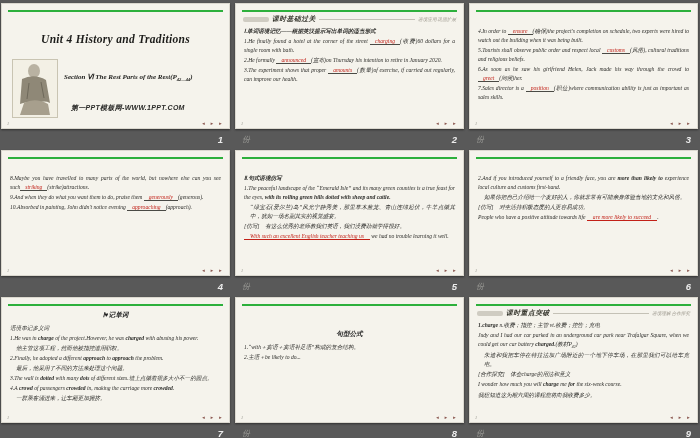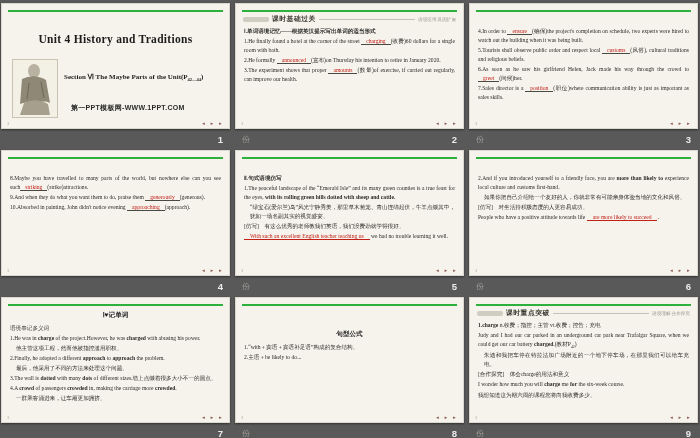--- a/index.html
+++ b/index.html
@@ -1,20 +1,20 @@
 <!DOCTYPE html>
 <html><head>
 <meta charset="utf-8">
 <style>
   html,body{margin:0;padding:0;background:#595959;}
   .canvas{position:relative;width:700px;height:438px;background:#595959;overflow:hidden;
           font-family:"Liberation Serif",serif;}
   .grid{position:absolute;left:1px;top:3px;display:grid;
         grid-template-columns:229px 229px 229px;column-gap:5px;}
-  .cell{width:229px;height:147px;position:relative;}
+  .cell{width:229px;height:147px;position:relative;font-style:italic;}
   .slide{position:relative;width:229px;height:126px;background:#f5f3ec;overflow:hidden;
          color:#2b2b28;box-shadow:inset 0 0 0 1px #dbd8cf, 0 1px 2px rgba(0,0,0,.45);}
   .gline{position:absolute;left:7px;right:7px;top:7px;height:2px;background:#2db03c;}
   .numbar{height:20px;display:flex;align-items:center;justify-content:space-between;
           padding:0 7px;font-family:"Liberation Sans",sans-serif;}
   .wm{font-size:8px;color:#9a9a96;}
   .wm.empty{visibility:hidden;}
   .num{font-size:9.5px;font-weight:bold;color:#ececec;}
   .content{position:absolute;left:9px;right:9px;top:14px;font-size:5.6px;line-height:1.62;
            text-align:justify;}
@@ -58,21 +58,21 @@
       <div class="s1-img">
         <svg width="46" height="59" viewBox="0 0 46 59">
           <rect x="1" y="1" width="44" height="57" fill="#f3f0e5"></rect>
           <ellipse cx="22" cy="12" rx="6" ry="7" fill="#b9b2a2"></ellipse>
           <path d="M10 20 Q22 14 34 21 L38 44 Q30 40 23 47 Q16 41 8 45 Z" fill="#8f8877"></path>
           <path d="M12 44 Q23 38 36 45 L38 56 L8 56 Z" fill="#a79f8d"></path>
           <path d="M17 24 L15 40 M29 23 L32 39" stroke="#6e685a" stroke-width="1" fill="none"></path>
         </svg>
       </div>
       <div class="s1-section">
-        <span>Section Ⅵ  The Maybe Parts of the Unit(P</span><sub>42—44</sub><span>)</span>
+        <span>Section Ⅵ  The Rest Parts of the Rest(P</span><sub>42—44</sub><span>)</span>
       </div>
       <div class="s1-site">第一PPT模板网-WWW.1PPT.COM</div>
       <div class="sfoot">
         <span class="fpage">1</span>
         <span class="navarr">◄ ► ►</span>
       </div>
     </div>
     <div class="numbar">
       <span class="wm empty"></span>
       <span class="num">1</span>

